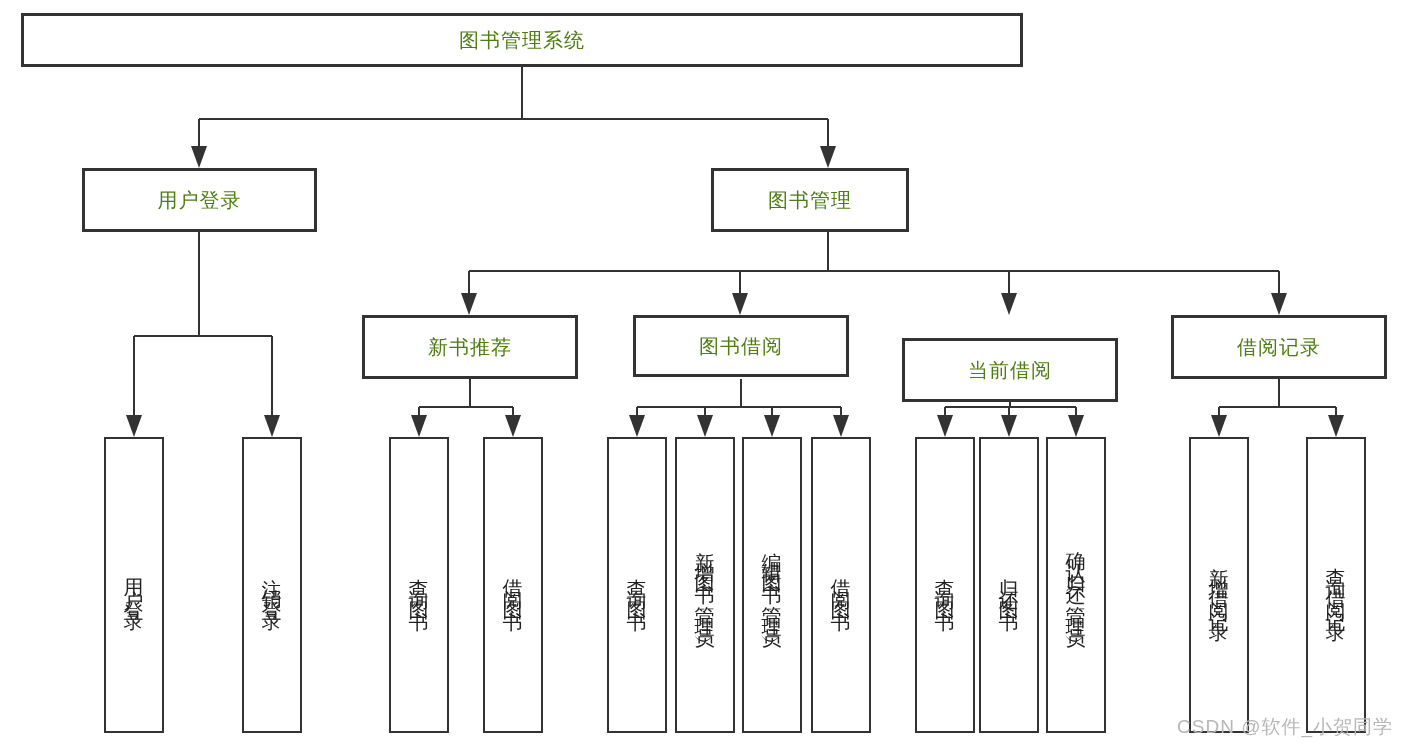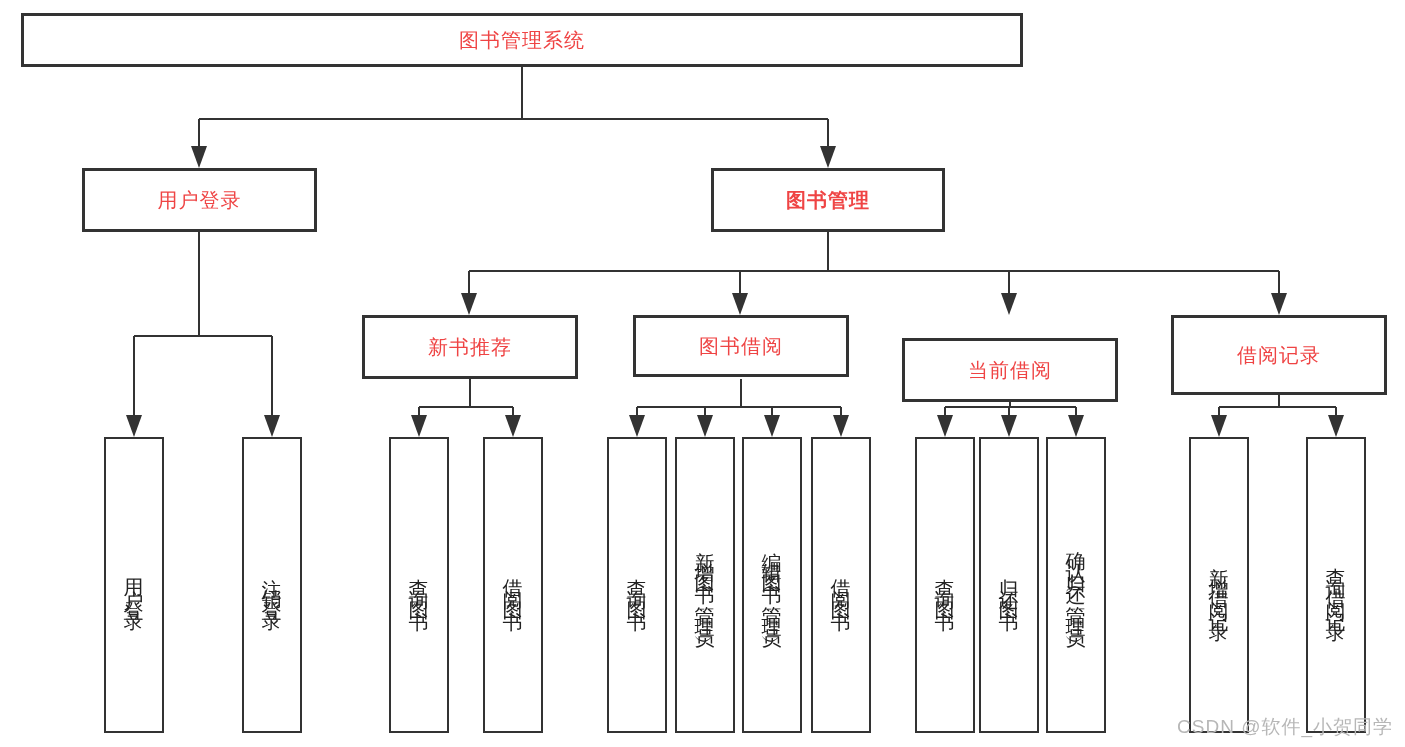--- a/index.html
+++ b/index.html
@@ -30,21 +30,21 @@
     display: flex;
     align-items: center;
     justify-content: center;
     z-index: 2;
   }
   .box.leaf {
     border-width: 2px;
   }
   .hlabel {
     font-size: 20px;
-    color: #ef4444;
+    color: #4d7c0f;
     letter-spacing: 1px;
     white-space: nowrap;
     line-height: 1;
   }
   .vlabel {
     writing-mode: vertical-rl;
     text-orientation: mixed;
     font-size: 20px;
     letter-spacing: 11px;
     color: #222222;
@@ -117,34 +117,34 @@
     </g>
   </svg>
 
   <div class="box" style="left:21px; top:13px; width:1002px; height:54px;">
     <span class="hlabel">图书管理系统</span>
   </div>
 
   <div class="box" style="left:82px; top:168px; width:235px; height:64px;">
     <span class="hlabel">用户登录</span>
   </div>
-  <div class="box" style="left:711px; top:168px; width:234px; height:64px;font-weight:bold;">
+  <div class="box" style="left:711px; top:168px; width:198px; height:64px;">
     <span class="hlabel">图书管理</span>
   </div>
 
   <div class="box" style="left:362px; top:315px; width:216px; height:64px;text-align:center;">
     <span class="hlabel">新书推荐</span>
   </div>
   <div class="box" style="left:633px; top:315px; width:216px; height:62px;">
     <span class="hlabel">图书借阅</span>
   </div>
   <div class="box" style="left:902px; top:315px; width:216px; height:64px;margin-top:23px;">
     <span class="hlabel">当前借阅</span>
   </div>
-  <div class="box" style="left:1171px; top:315px; width:216px; height:80px;">
+  <div class="box" style="left:1171px; top:315px; width:216px; height:64px;">
     <span class="hlabel">借阅记录</span>
   </div>
 
   <div class="box leaf" style="left:104px; top:437px; width:60px; height:296px;">
     <span class="vlabel">用户登录</span>
   </div>
   <div class="box leaf" style="left:242px; top:437px; width:60px; height:296px;">
     <span class="vlabel">注销登录</span>
   </div>
 

